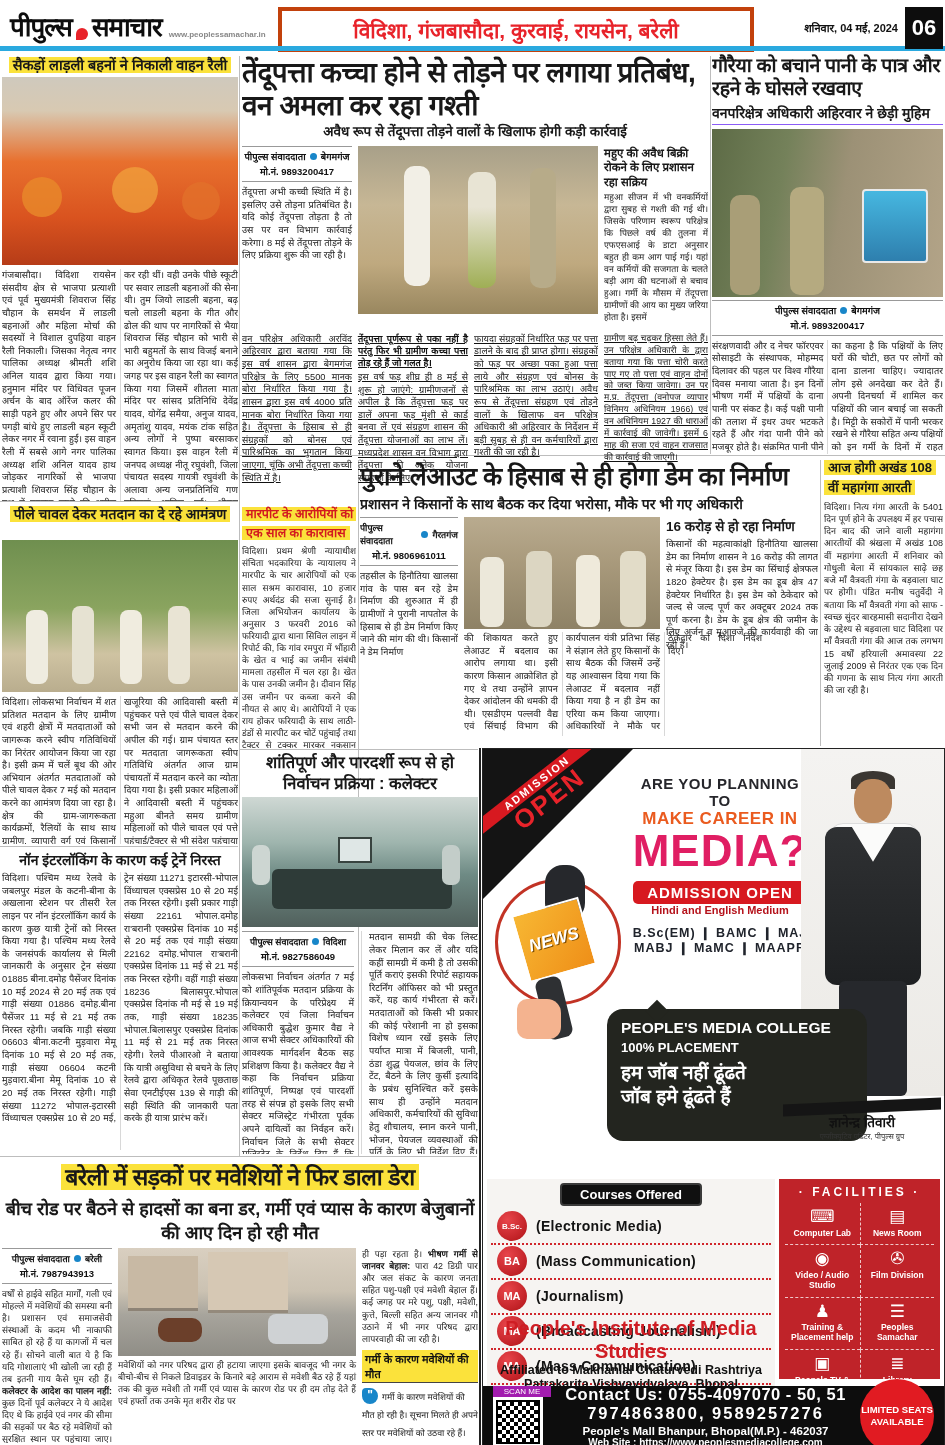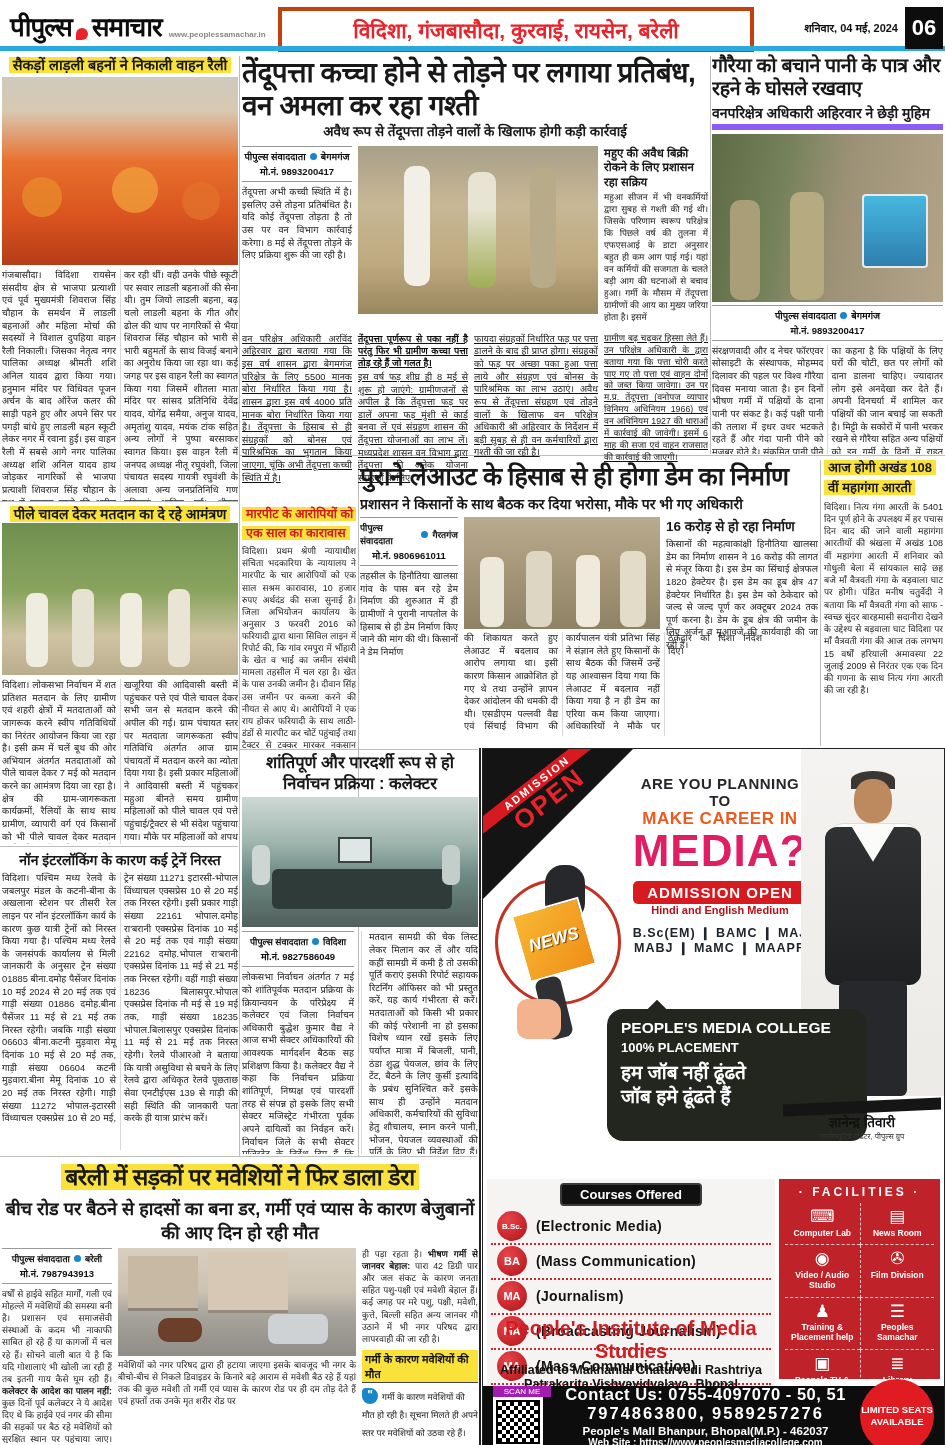--- a/index.html
+++ b/index.html
@@ -151,40 +151,40 @@
         <div class="cap">तेंदूपत्ता पूर्णरूप से पका नहीं है परंतु फिर भी ग्रामीण कच्चा पत्ता तोड़ रहे हैं जो गलत है।</div>
         <div class="body-txt" style="margin-top:2px;">इस वर्ष फड़ शीघ्र ही 8 मई से शुरू हो जाएंगे: ग्रामीणजनों से अपील है कि तेंदूपत्ता फड़ पर डालें अपना फड़ मुंशी से कार्ड बनवा लें एवं संग्रहण शासन की तेंदूपत्ता योजनाओं का लाभ लें। मध्यप्रदेश शासन वन विभाग द्वारा तेंदूपत्ता की अनेक योजना संग्रहकों के लिए</div>
       </div>
       <div class="body-txt" style="flex:1;">फायदा संग्रहकों निर्धारित फड़ पर पत्ता डालने के बाद ही प्राप्त होगा। संग्रहकों को फड़ पर अच्छा पका हुआ पत्ता लाये और संग्रहण एवं बोनस के पारिश्रमिक का लाभ उठाएं। अवैध रूप से तेंदूपत्ता संग्रहण एवं तोड़ने वालों के खिलाफ वन परिक्षेत्र अधिकारी श्री अहिरवार के निर्देशन में बड़ी सुबह से ही वन कर्मचारियों द्वारा गश्ती की जा रही है।</div>
       <div class="body-txt" style="width:104px;flex:0 0 auto;font-size:8.8px;">ग्रामीण बढ़ चढ़कर हिस्सा लेते हैं। उन परिक्षेत्र अधिकारी के द्वारा बताया गया कि पत्ता चोरी करते पाए गए तो पत्ता एवं वाहन दोनों को जब्त किया जावेगा। उन पर म.प्र. तेंदूपत्ता (वनोपज व्यापार विनिमय अधिनियम 1966) एवं वन अधिनियम 1927 की धाराओं में कार्रवाई की जावेगी। इसमें 6 माह की सजा एवं वाहन राजसात की कार्रवाई की जाएगी।</div>
     </div>
   </div>
 
   <div class="blk" style="left:712px;top:54px;width:231px;height:400px;">
     <div class="hd" style="font-size:19.5px;line-height:1.2;letter-spacing:-.3px;">गौरैया को बचाने पानी के पात्र और रहने के घोसले रखवाए</div>
-    <div class="hd" style="font-size:14px;margin-top:2px;border-bottom:6px solid #8b5cf6;padding-bottom:2px;">वनपरिक्षेत्र अधिकारी अहिरवार ने छेड़ी मुहिम</div>
+    <div class="hd" style="font-size:14px;margin-top:2px;border-bottom:1px solid #8b5cf6;padding-bottom:2px;">वनपरिक्षेत्र अधिकारी अहिरवार ने छेड़ी मुहिम</div>
     <div class="photo" style="height:168px;margin-top:4px;background:linear-gradient(100deg,#5d6b46 0%,#74815a 30%,#9c9176 55%,#b3a488 100%);">
       <div class="abs" style="left:150px;top:60px;width:62px;height:70px;background:linear-gradient(180deg,#46b7e0,#2e7fae);border:2px solid #e9e9e9;border-radius:4px;"></div>
       <div class="abs" style="left:18px;top:66px;width:30px;height:100px;border-radius:10px;background:#a99e77;"></div>
       <div class="abs" style="left:78px;top:58px;width:34px;height:108px;border-radius:10px;background:#b5aa80;"></div>
     </div>
     <div class="byline" style="margin-top:3px;">
       <span>पीपुल्स संवाददाता</span>
       <span class="bdot"></span>
       <span>बेगमगंज</span>
     </div>
     <div class="phone">मो.नं. 9893200417</div>
     <div class="body-txt cols2" style="height:138px;">
       <span>संरक्षणवादी और द नेचर फॉरएवर सोसाइटी के संस्थापक, मोहम्मद दिलावर की पहल पर विश्व गौरैया दिवस मनाया जाता है। इन दिनों भीषण गर्मी में पक्षियों के दाना पानी पर संकट है। कई पक्षी पानी की तलाश में इधर उधर भटकते रहते हैं और गंदा पानी पीने को मजबूर होते</span>
       <span>है। संक्रमित पानी पीने से मौत हो जाती है। बेगमगंज रेंजर का कहना है कि पक्षियों के लिए घरों की चोटी, छत पर लोगों को दाना डालना चाहिए। ज्यादातर लोग इसे अनदेखा कर देते हैं। अपनी दिनचर्या में शामिल कर पक्षियों की जान बचाई जा सकती है। मिट्टी के सकोरों में पानी भरकर रखने से गौरैया सहित अन्य पक्षियों को इन गर्मी के दिनों में राहत मिलती है।</span>
     </div>
   </div>
 
   <div class="blk" style="left:2px;top:504px;width:236px;height:340px;">
-    <div style="text-align:center;margin-bottom:0;"><span class="hd hl-y" style="font-size:14px;">पीले चावल देकर मतदान का दे रहे आमंत्रण</span></div>
+    <div style="text-align:center;margin-bottom:17px;"><span class="hd hl-y" style="font-size:14px;">पीले चावल देकर मतदान का दे रहे आमंत्रण</span></div>
     <div class="photo" style="height:152px;background:linear-gradient(180deg,#6f8f4f 0%,#8aa45f 45%,#cfc3a2 75%,#b9ad8e 100%);">
       <div class="abs" style="left:24px;top:70px;width:22px;height:74px;border-radius:8px;background:#efece0;"></div>
       <div class="abs" style="left:70px;top:66px;width:22px;height:78px;border-radius:8px;background:#e6e2d2;"></div>
       <div class="abs" style="left:118px;top:70px;width:22px;height:74px;border-radius:8px;background:#f0ecdf;"></div>
       <div class="abs" style="left:166px;top:66px;width:22px;height:78px;border-radius:8px;background:#e9e4d4;"></div>
     </div>
     <div class="body-txt cols2" style="height:178px;margin-top:4px;">
       <span>विदिशा। लोकसभा निर्वाचन में शत प्रतिशत मतदान के लिए ग्रामीण एवं शहरी क्षेत्रों में मतदाताओं को जागरूक करने स्वीप गतिविधियों का निरंतर आयोजन किया जा रहा है। इसी क्रम में चलें बूथ की ओर अभियान अंतर्गत मतदाताओं को पीले चावल देकर 7 मई को मतदान करने का आमंत्रण दिया जा रहा है। क्षेत्र की ग्राम-जागरूकता कार्यक्रमों, रैलियों के साथ साथ ग्रामीण, व्यापारी वर्ग एवं किसानों को भी पीले चावल देकर मतदान करने की अपील की जा रही है। खजूरिया की आदिवासी बस्ती में पहुंचकर</span>
       <span>पत्ते एवं पीले चावल देकर सभी जन से मतदान करने की अपील की गई। ग्राम पंचायत स्तर पर मतदाता जागरूकता स्वीप गतिविधि अंतर्गत आज ग्राम पंचायतों में मतदान करने का न्योता दिया गया है। इसी प्रकार महिलाओं ने आदिवासी बस्ती में पहुंचकर महुआ बीनते समय ग्रामीण महिलाओं को पीले चावल एवं पत्ते पहुंचाई/ट्रैक्टर से भी संदेश पहुंचाया गया। मौके पर महिलाओं को शपथ दिलाई गई कि घर-घर जाकर मतदाताओं को जागरूक करेंगी।</span>
     </div>

